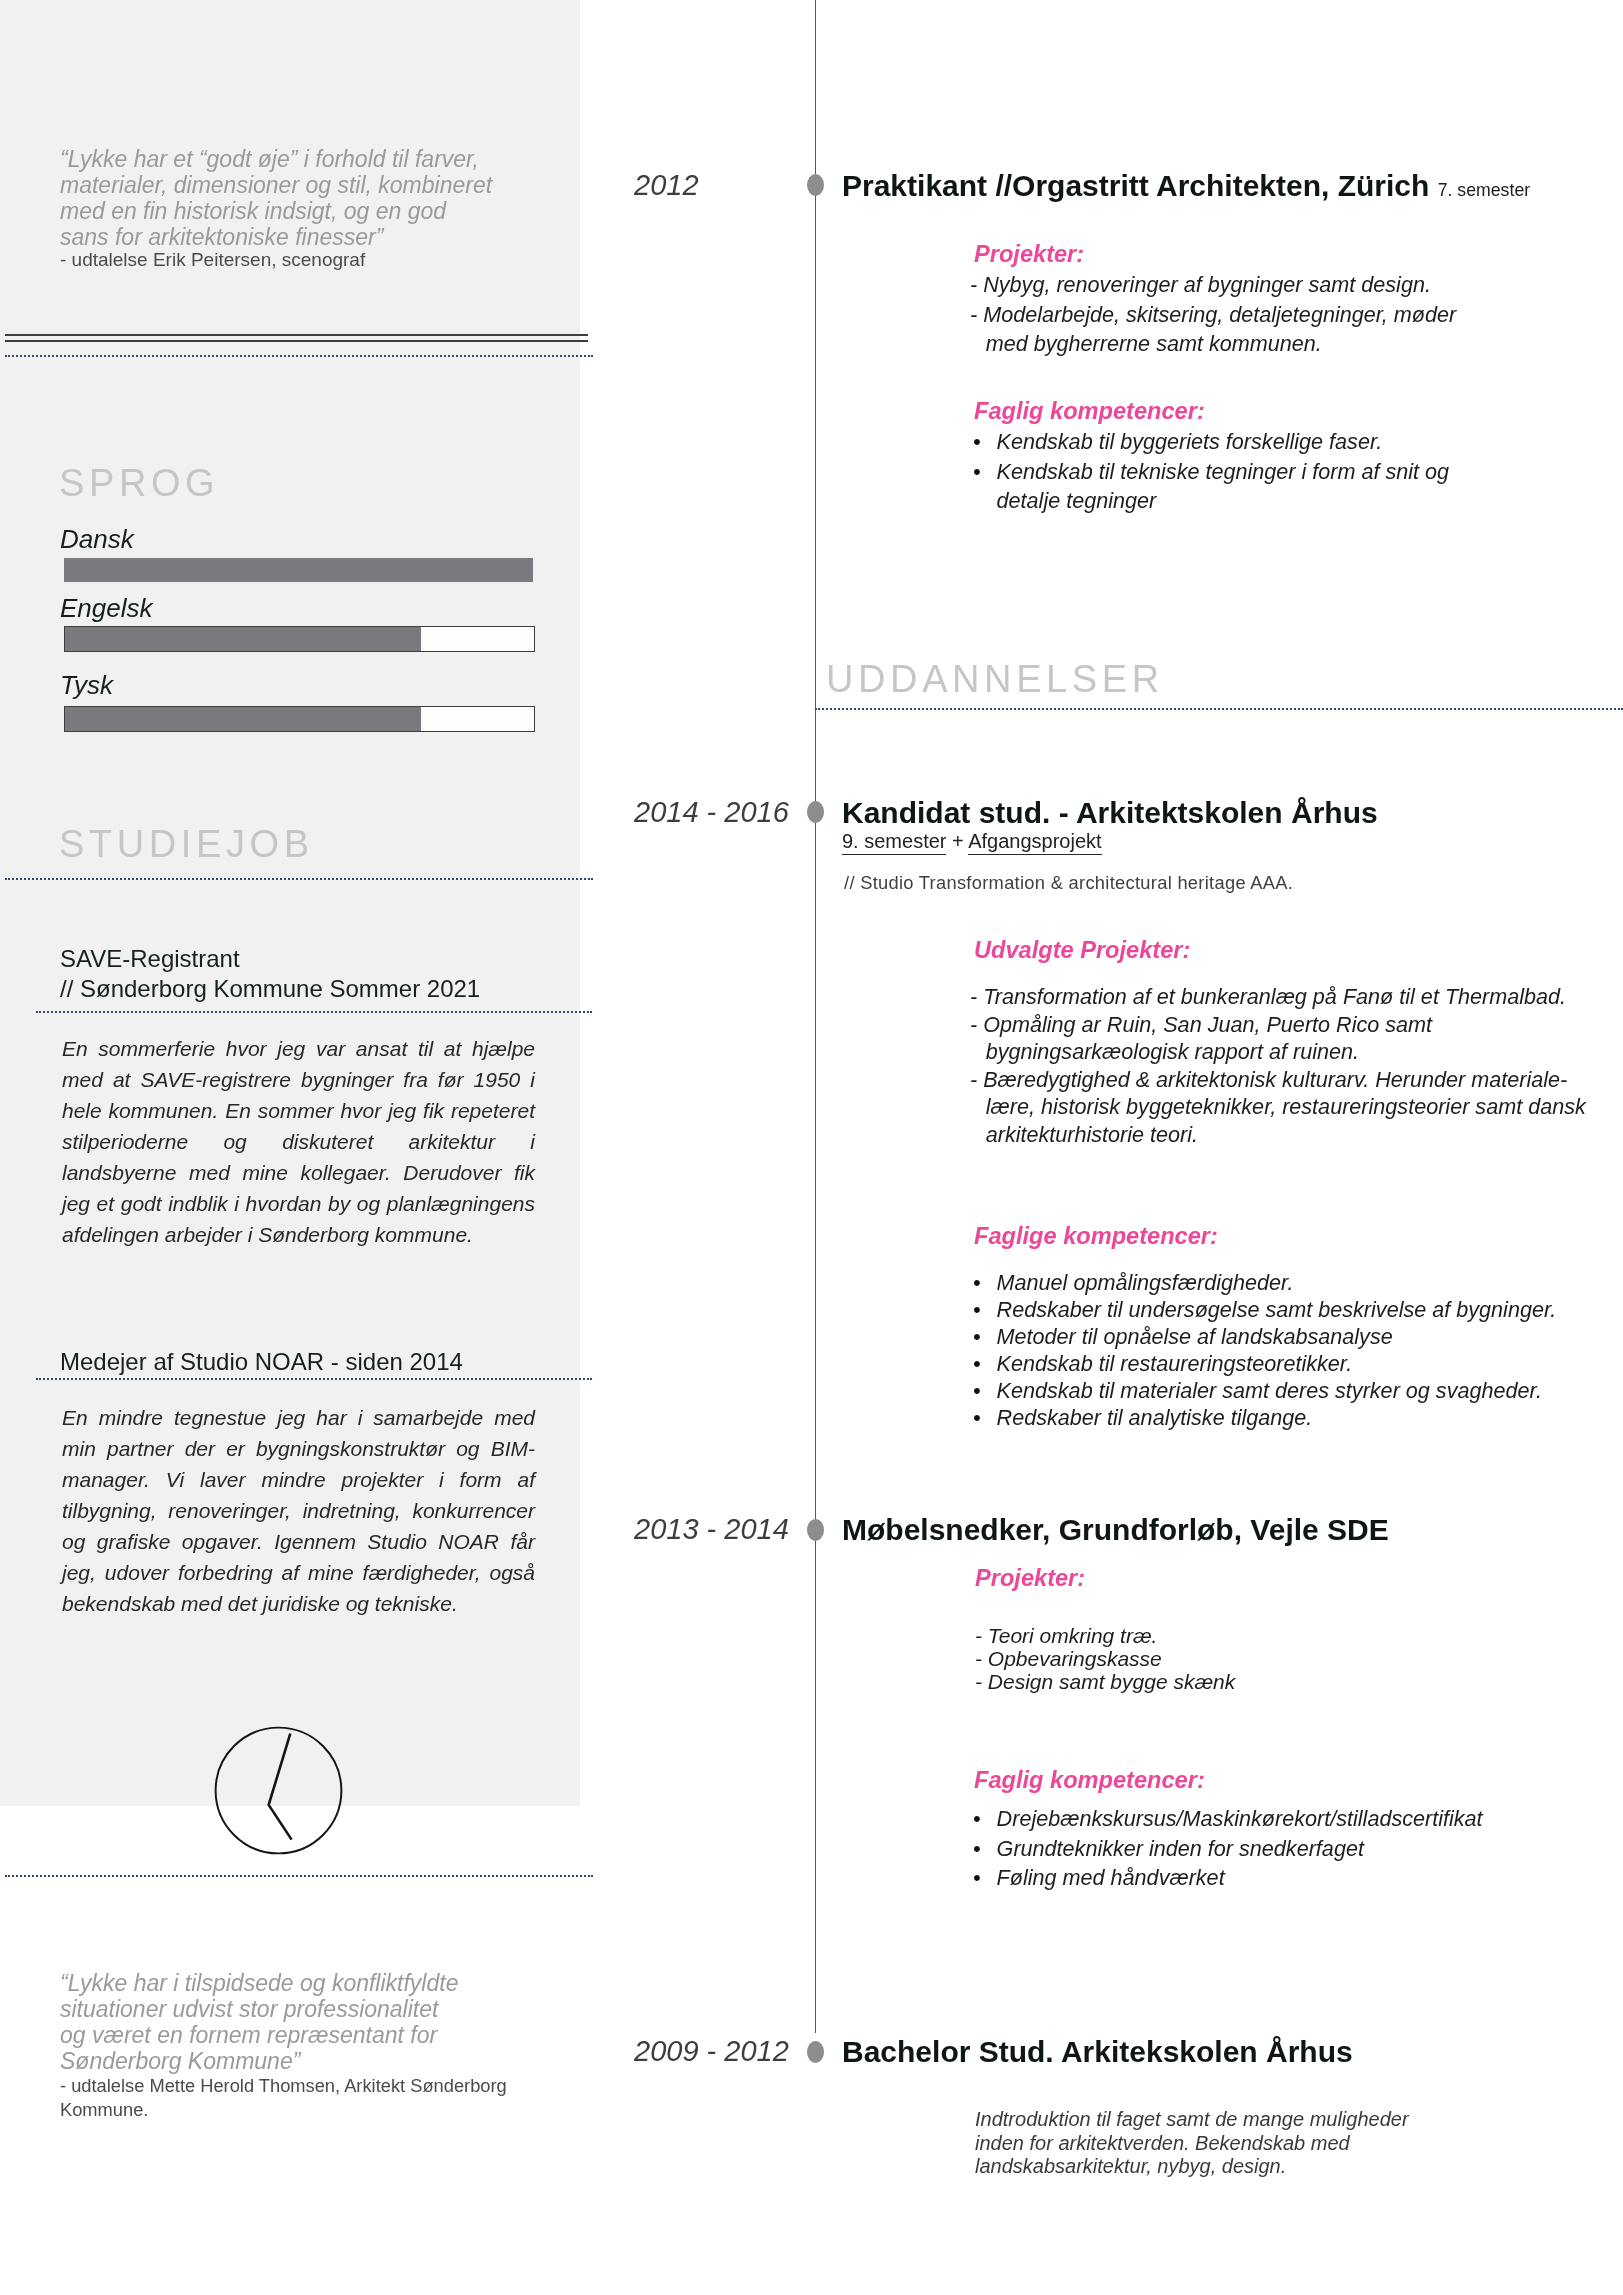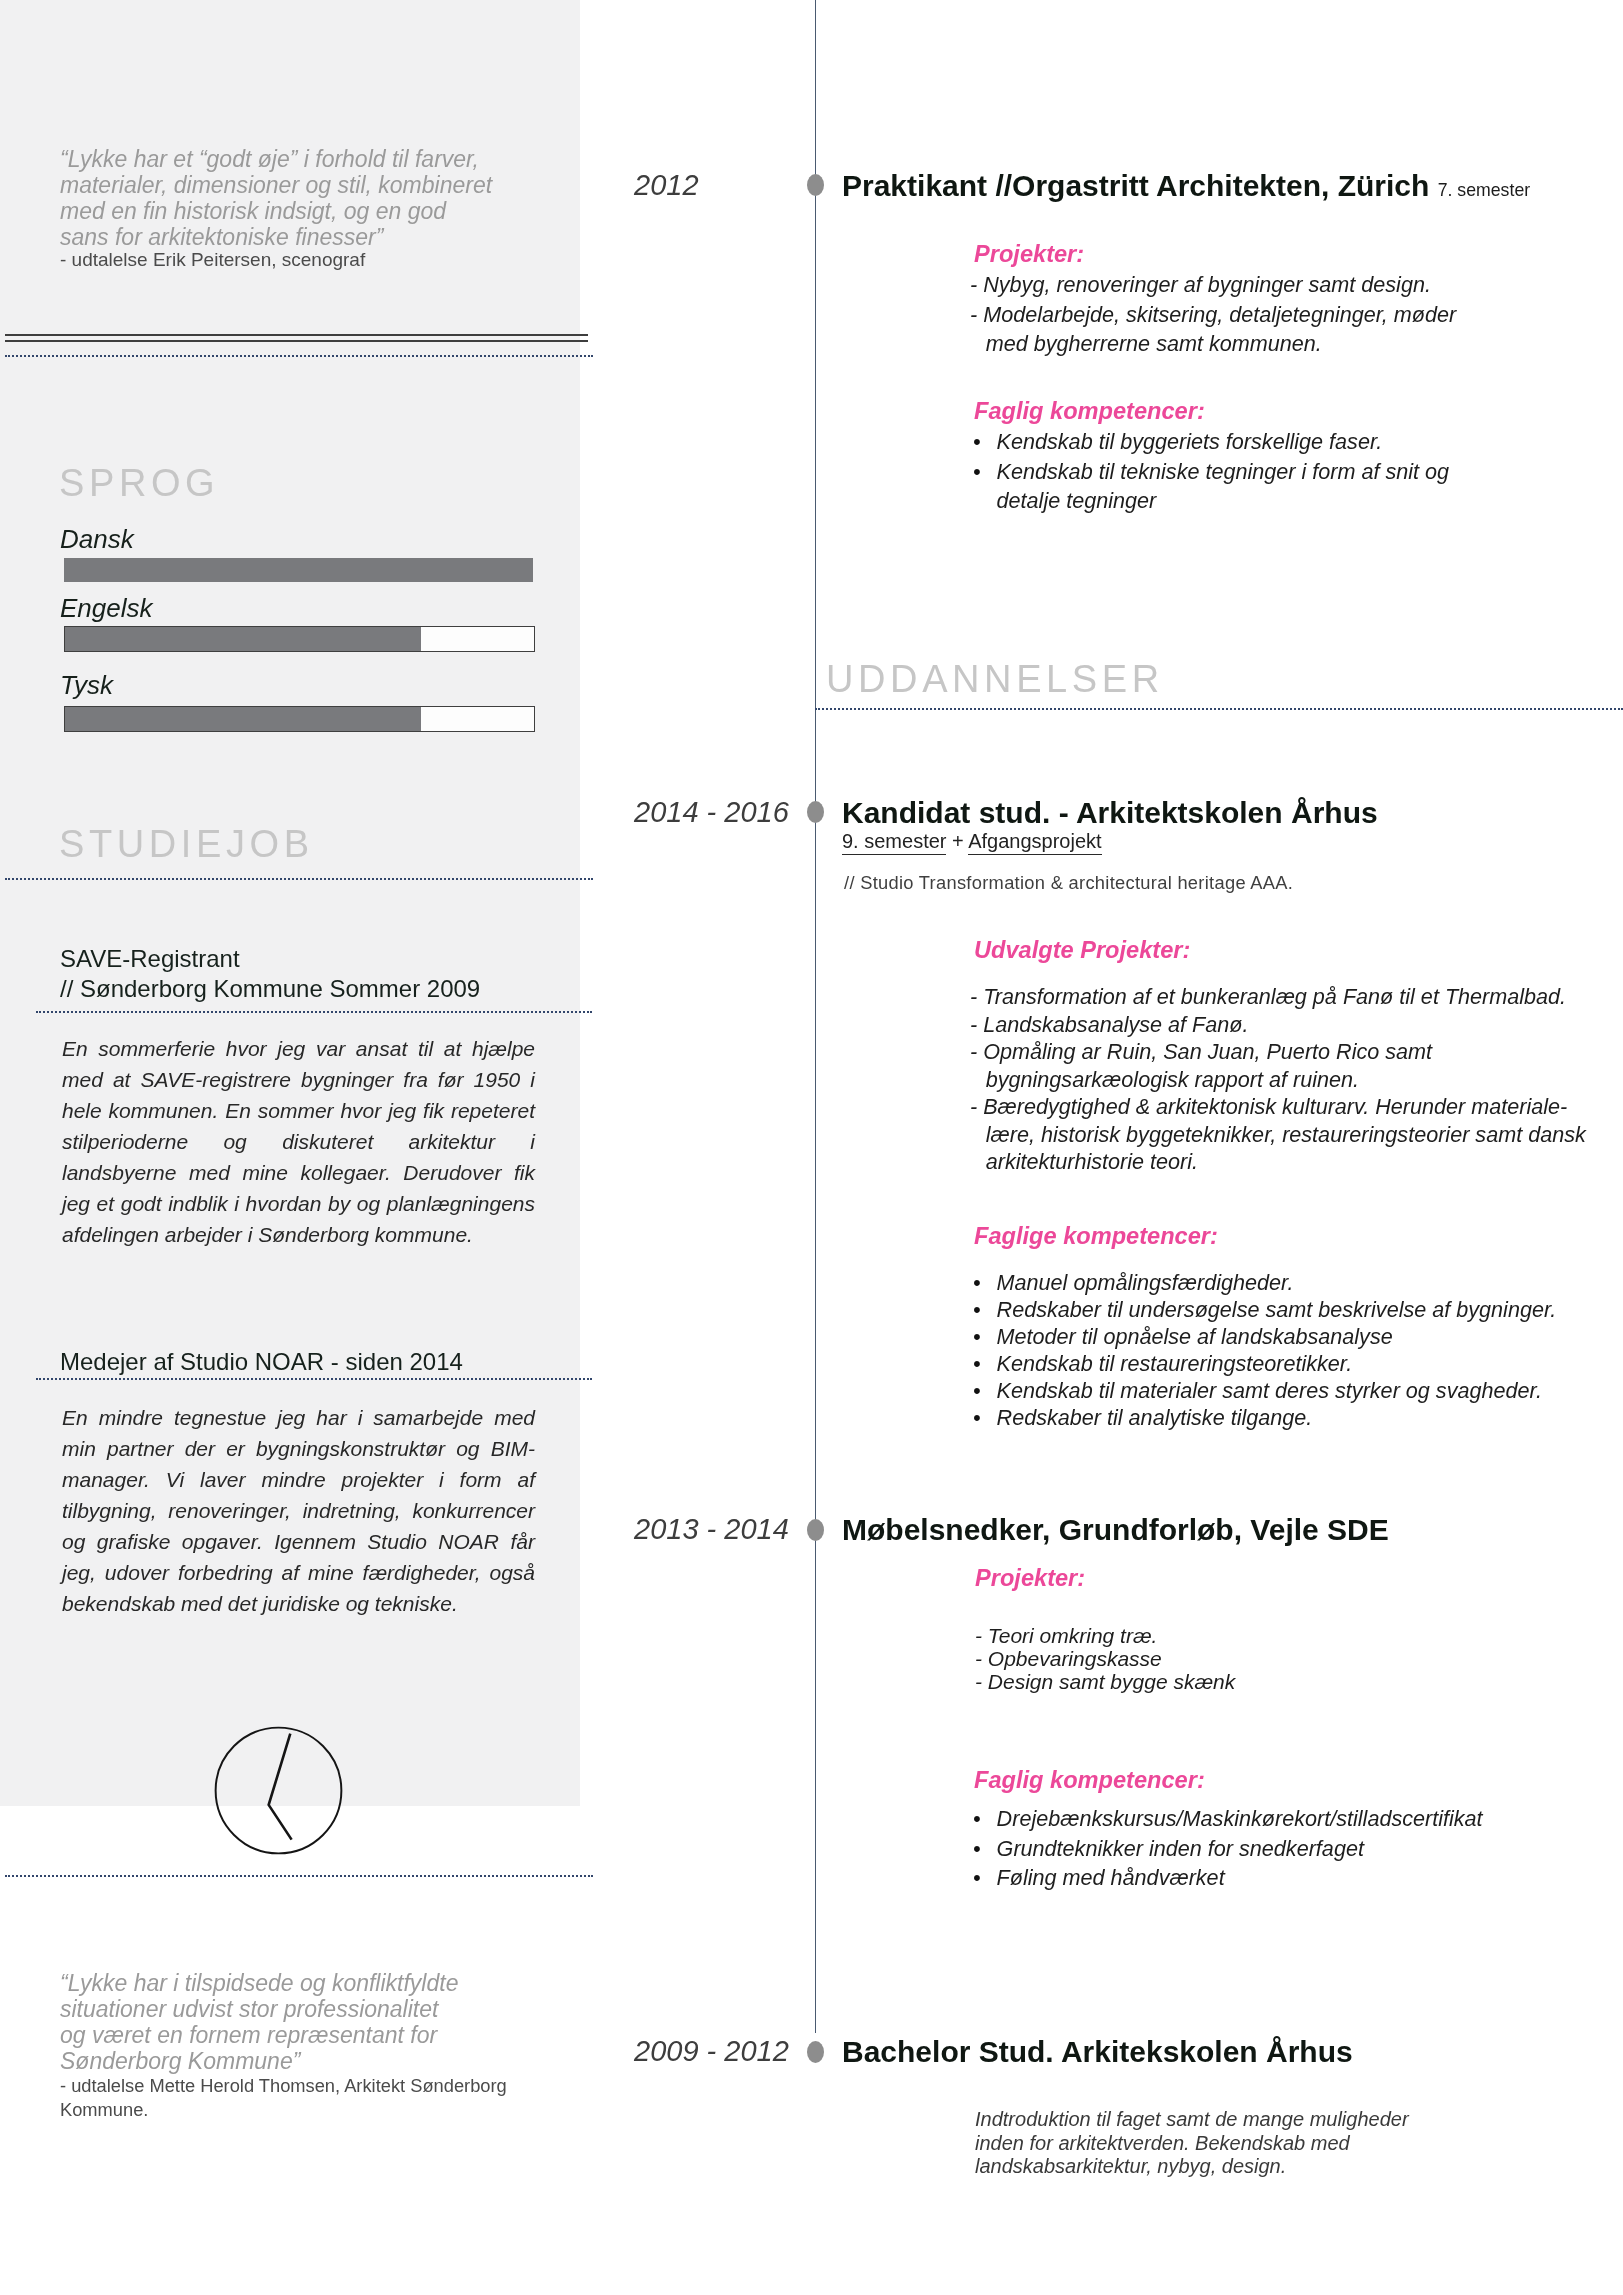--- a/index.html
+++ b/index.html
@@ -69,21 +69,21 @@
     <div class="abs lang-label" style="left:60px;top:670px;">Tysk</div>
     <div class="bar outlined" style="top:706px;">
       <div class="bar-fill" style="width: 76%;"></div>
     </div>
 
     <div class="abs side-head" style="left:59px;top:823px;">STUDIEJOB</div>
     <div class="dotline" style="left:5.2px;top:878px;width:588px;"></div>
 
     <div class="abs side-job-title" style="left:60px;top:944px;">
       <div>SAVE-Registrant</div>
-      <div>// Sønderborg Kommune Sommer 2009</div>
+      <div>// Sønderborg Kommune Sommer 2021</div>
     </div>
     <div class="dotline" style="left:36px;top:1011px;width:556px;"></div>
 
     <div class="abs side-par" style="left:62px;top:1033px;">En sommerferie hvor jeg var ansat til at hjælpe med at SAVE-registrere bygninger fra før 1950 i hele kommunen. En sommer hvor jeg fik repeteret stilperioderne og diskuteret arkitektur i landsbyerne med mine kollegaer. Derudover fik jeg et godt indblik i hvordan by og planlægningens afdelingen arbejder i Sønderborg kommune.</div>
 
     <div class="abs side-job-title" style="left:60px;top:1347px;">Medejer af Studio NOAR - siden 2014</div>
     <div class="dotline" style="left:36px;top:1378px;width:556px;"></div>
 
     <div class="abs side-par" style="left:62px;top:1402px;">En mindre tegnestue jeg har i samarbejde med min partner der er bygningskonstruktør og BIM-manager. Vi laver mindre projekter i form af tilbygning, renoveringer, indretning, konkurrencer og grafiske opgaver. Igennem Studio NOAR får jeg, udover forbedring af mine færdigheder, også bekendskab med det juridiske og tekniske.</div>
 
@@ -140,21 +140,20 @@
   <div class="sublinks" style="left:842px;top:830px;">
     <span class="ulink">9. semester</span>
     <span>+</span>
     <span class="ulink">Afgangsprojekt</span>
   </div>
   <div class="studio" style="left:844px;top:872px;">// Studio Transformation &amp; architectural heritage AAA.</div>
 
   <div class="subhead" style="left:974px;top:937px;">Udvalgte Projekter:</div>
   <div class="list" style="left:970px;top:983px;font-size:21.6px;line-height:27.5px;">
     <div>- Transformation af et bunkeranlæg på Fanø til et Thermalbad.</div>
-    <div>- Landskabsanalyse af Fanø.</div>
     <div>- Opmåling ar Ruin, San Juan, Puerto Rico samt</div>
     <div class="cont">bygningsarkæologisk rapport af ruinen.</div>
     <div>- Bæredygtighed &amp; arkitektonisk kulturarv. Herunder materiale-</div>
     <div class="cont">lære, historisk byggeteknikker, restaureringsteorier samt dansk</div>
     <div class="cont">arkitekturhistorie teori.</div>
   </div>
 
   <div class="subhead" style="left:974px;top:1223px;">Faglige kompetencer:</div>
   <div class="list" style="left:973px;top:1269px;font-size:21.6px;line-height:27px;">
     <div class="bul">Manuel opmålingsfærdigheder.</div>

